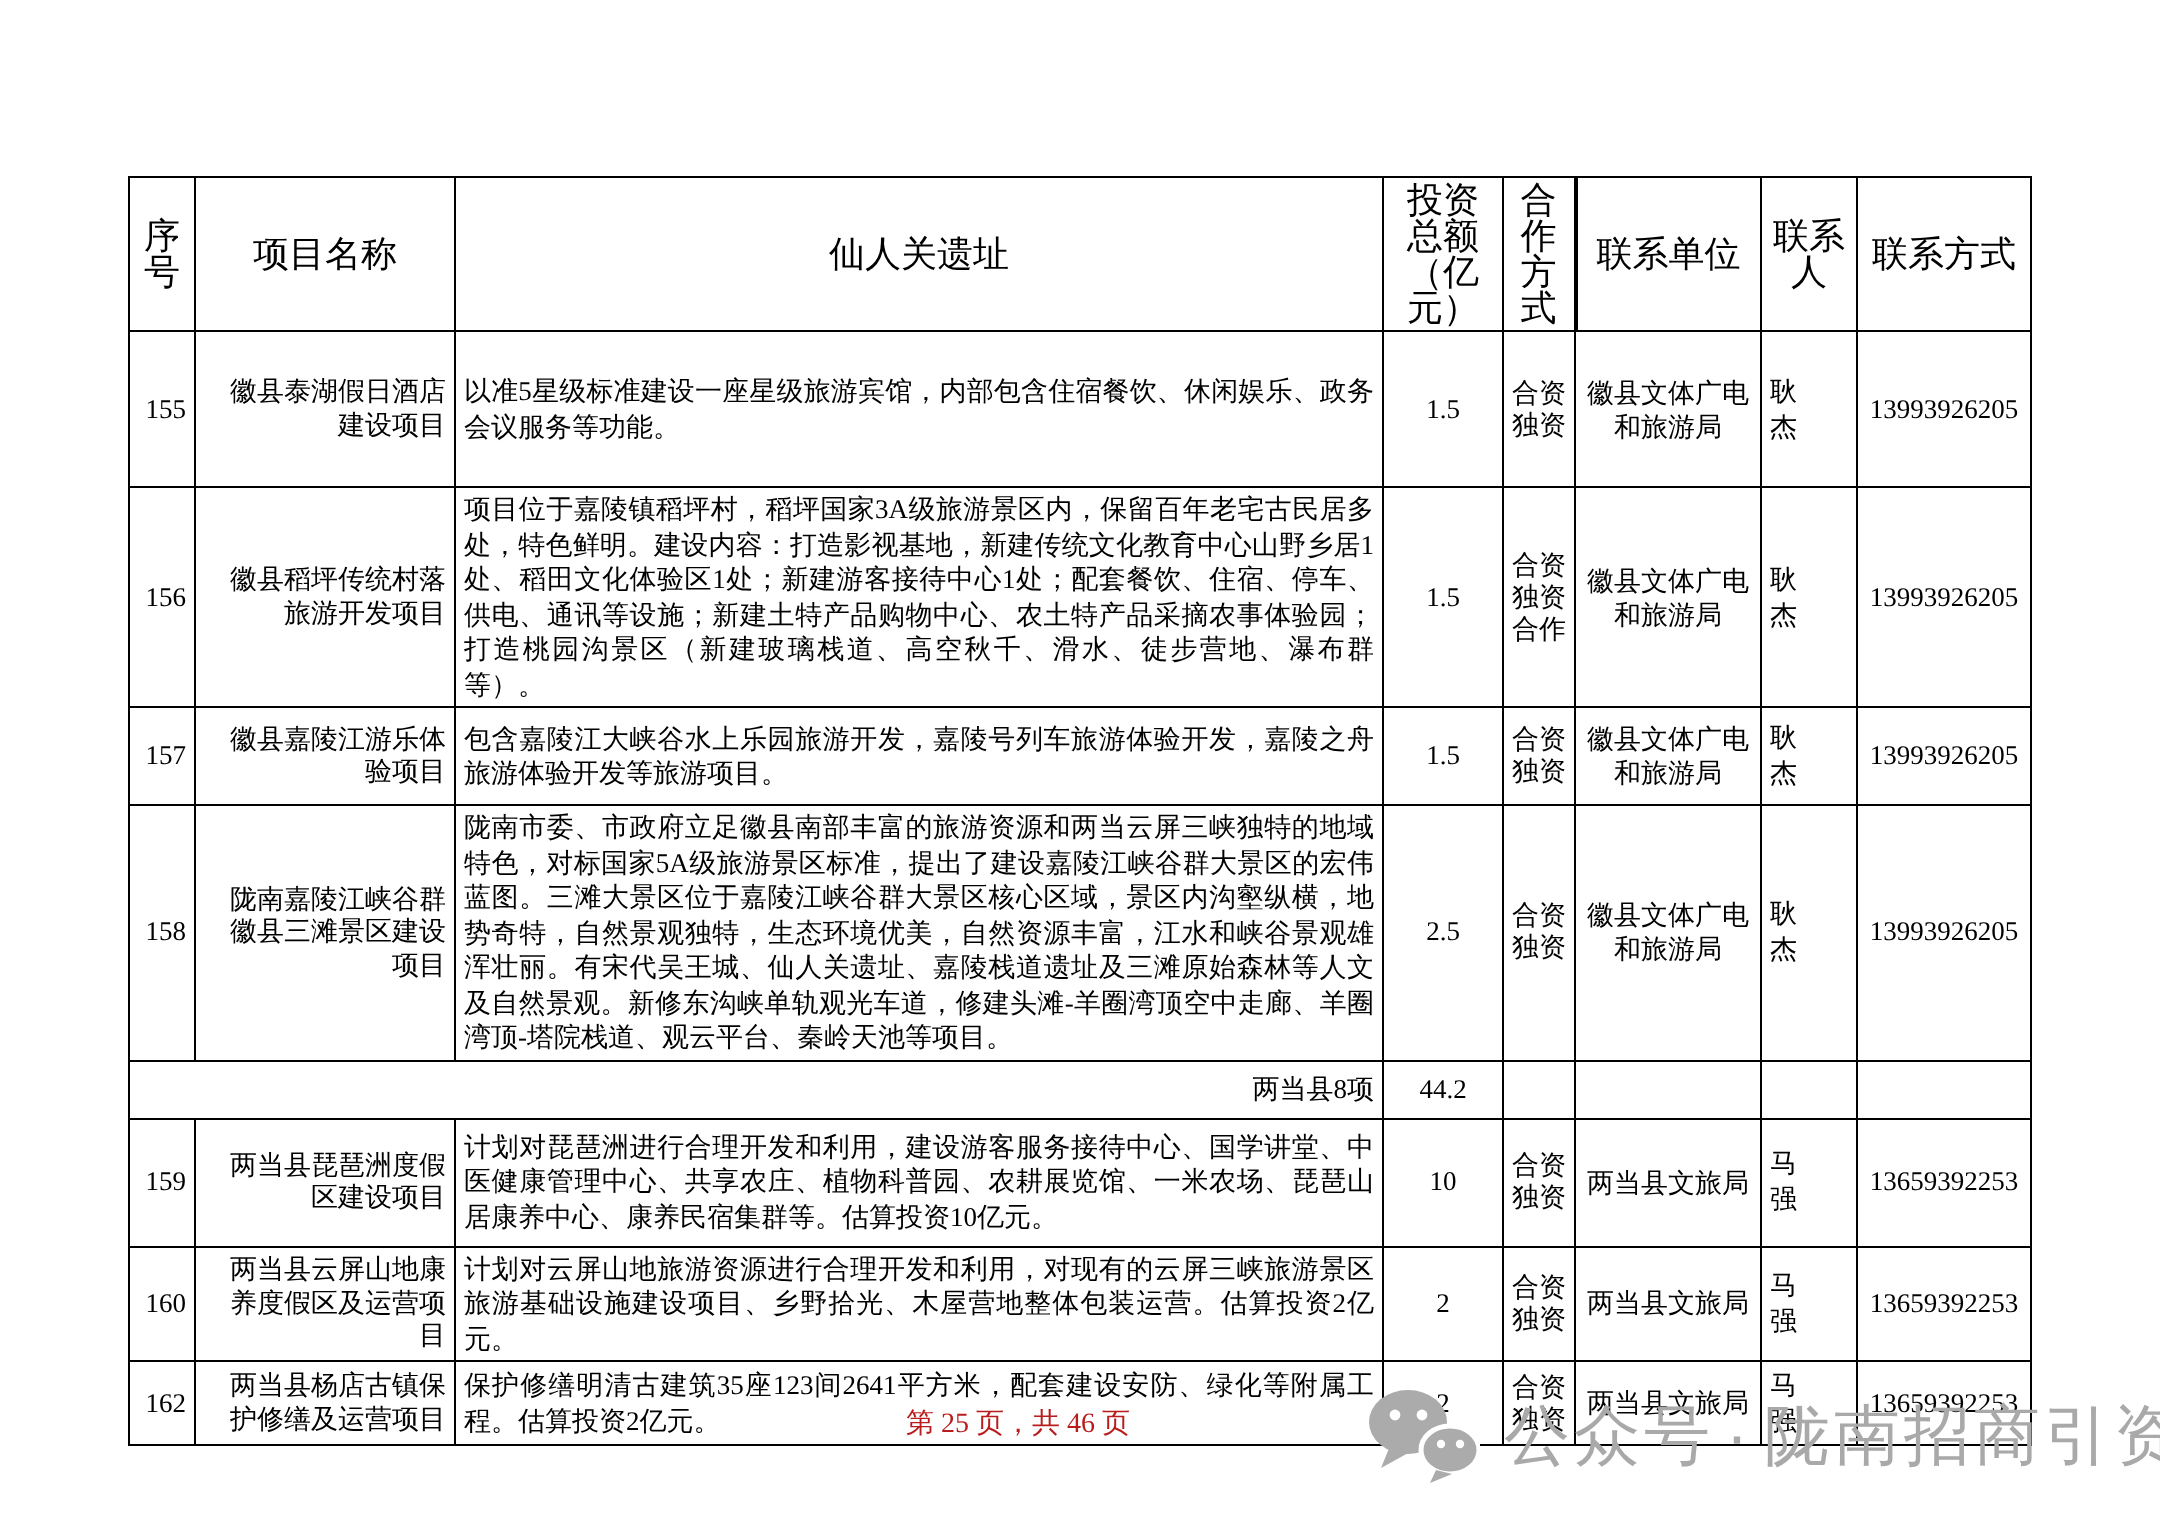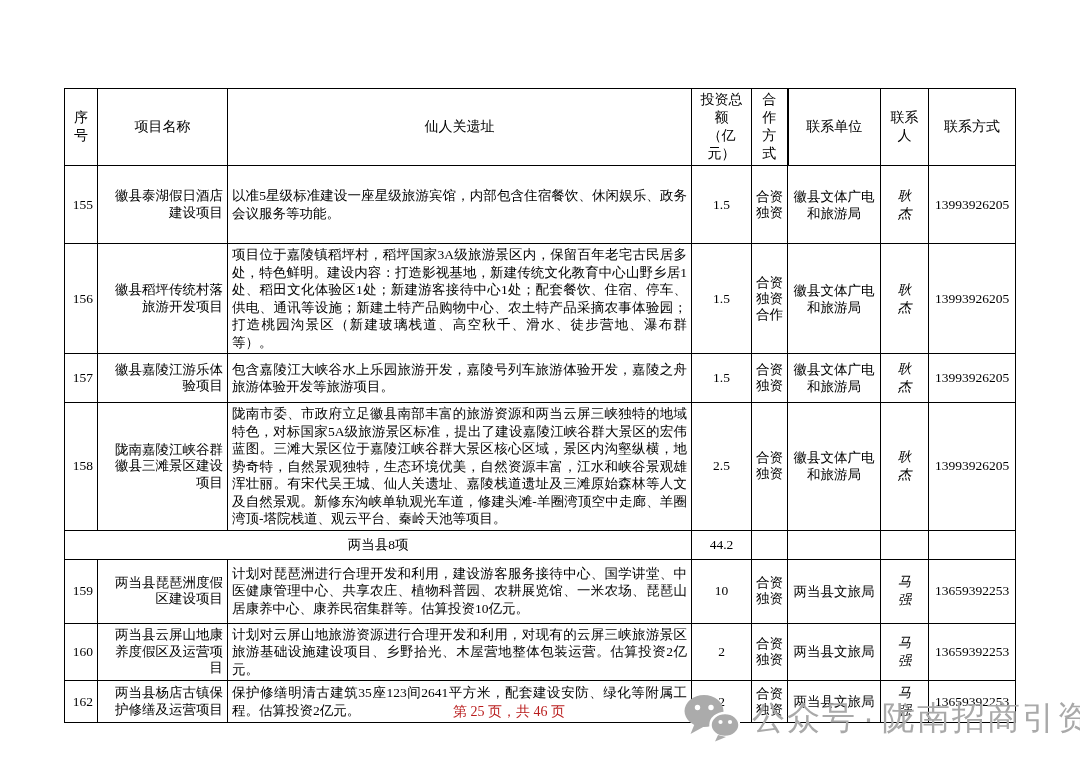--- a/index.html
+++ b/index.html
@@ -23,32 +23,32 @@
     padding: 2px 4px;
     font-size: 13.5px;
     vertical-align: middle;
     overflow: hidden;
   }
   .projects th {
     font-weight: normal;
     text-align: center;
     white-space: pre-line;
     line-height: 18px;
-    font-size: 14px;
+    font-size: 18px;
   }
   .c-no      { text-align: right; padding: 2px 1px; }
   .c-name    { line-height: 16.5px; padding: 2px 3px; text-align: right; }
   .c-content { line-height: 17.5px; text-align: justify; padding: 2px 5px; }
   .c-num     { text-align: center; }
   .c-coop    { text-align: center; white-space: pre-line; line-height: 16px; padding: 2px 1px; }
   .c-unit    { text-align: center; line-height: 17px; border-left-width: 2px; }
   .projects th.c-unit { border-left-width: 2px; }
-  .c-person  { text-align: center; padding: 2px 2px; font-style: italic; }
+  .c-person  { padding: 2px 2px; }
   .c-phone   { text-align: center; padding: 2px 1px; margin-left: 26px; }
-  .c-subtotal-label { text-align: center; padding-left: 5px; }
+  .c-subtotal-label { text-align: right; padding-left: 5px; }
 
   .page-footer {
     position: absolute;
     top: 703px; left: 0;
     width: 1018px;
     text-align: center;
     font-size: 14px;
     color: #b91c1c;
   }
   .watermark {

